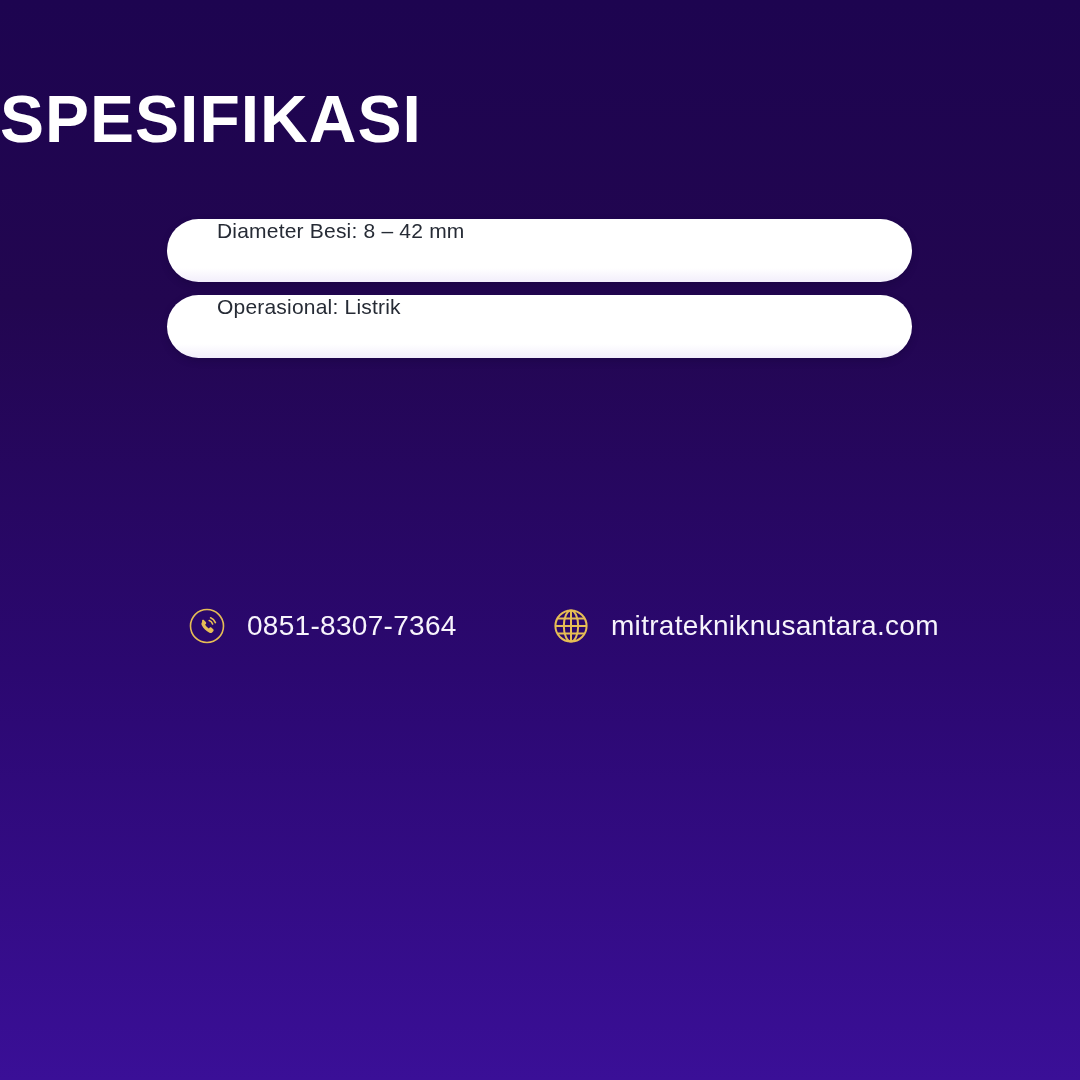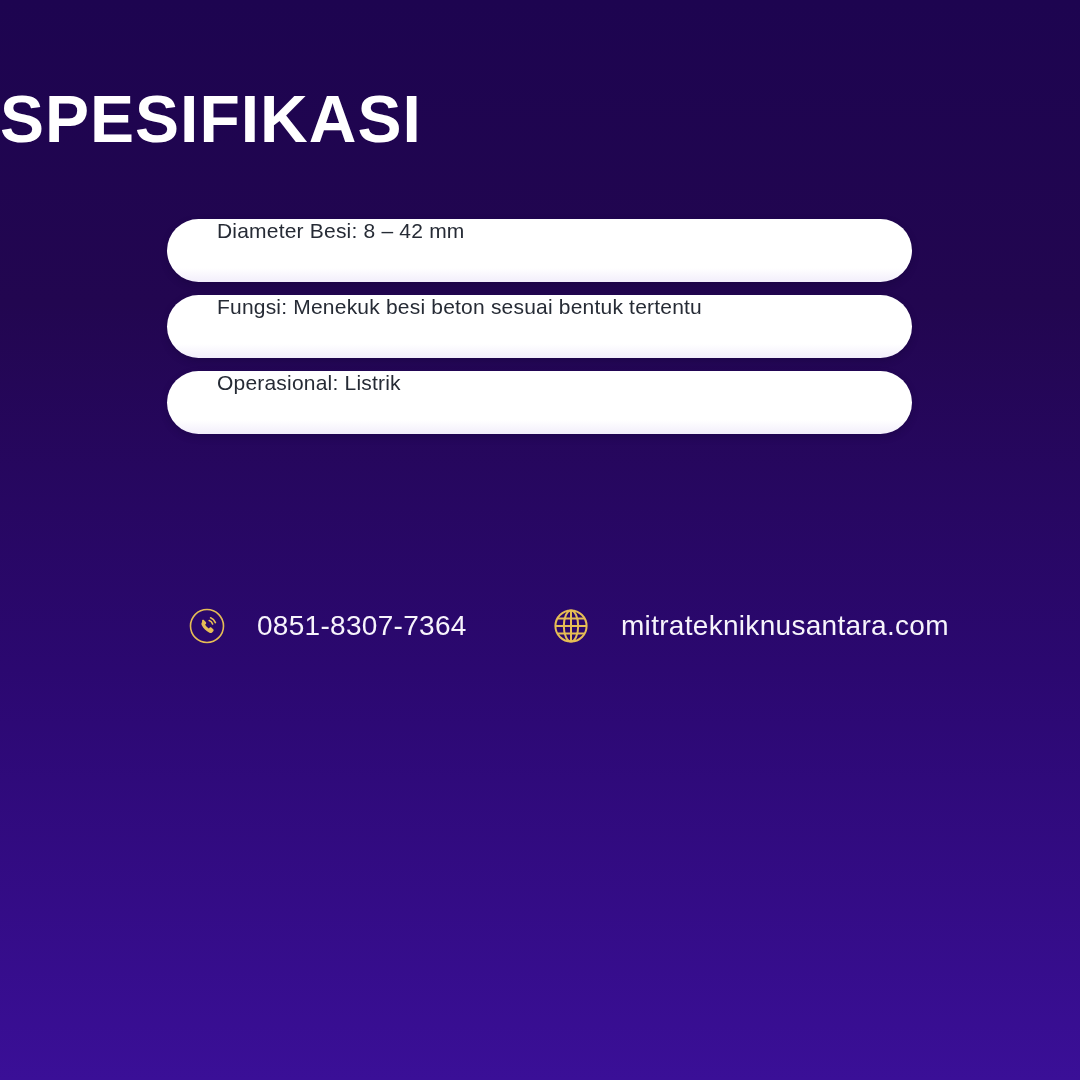--- a/index.html
+++ b/index.html
@@ -55,21 +55,21 @@
     top: 608px;
     left: 0;
     width: 1080px;
     height: 42px;
   }
   .contact-group {
     position: absolute;
     top: 0;
     display: flex;
     align-items: center;
-    gap: 32px;
+    gap: 22px;
   }
   .contact-group.phone-group { left: 189px; }
   .contact-group.web-group   { left: 553px; }
   .contact-text {
     font-size: 28px;
     color: #f7f4fc;
     letter-spacing: 0.3px;
   }
   .icon-wrap {
     width: 36px;
@@ -81,23 +81,20 @@
   svg { display: block; }
 </style>
 </head>
 <body>
 
 <h1 class="title">SPESIFIKASI</h1>
 
 <div class="cards">
   <div class="card">
     <span class="card-text">Diameter Besi: 8 – 42 mm</span>
-  </div>
-  <div class="card">
-    <span class="card-text">Fungsi: Menekuk besi beton sesuai bentuk tertentu</span>
   </div>
   <div class="card">
     <span class="card-text">Operasional: Listrik</span>
   </div>
 </div>
 
 <div class="contact">
   <div class="contact-group phone-group">
     <span class="icon-wrap">
       <svg width="36" height="36" viewBox="0 0 36 36" fill="none">

